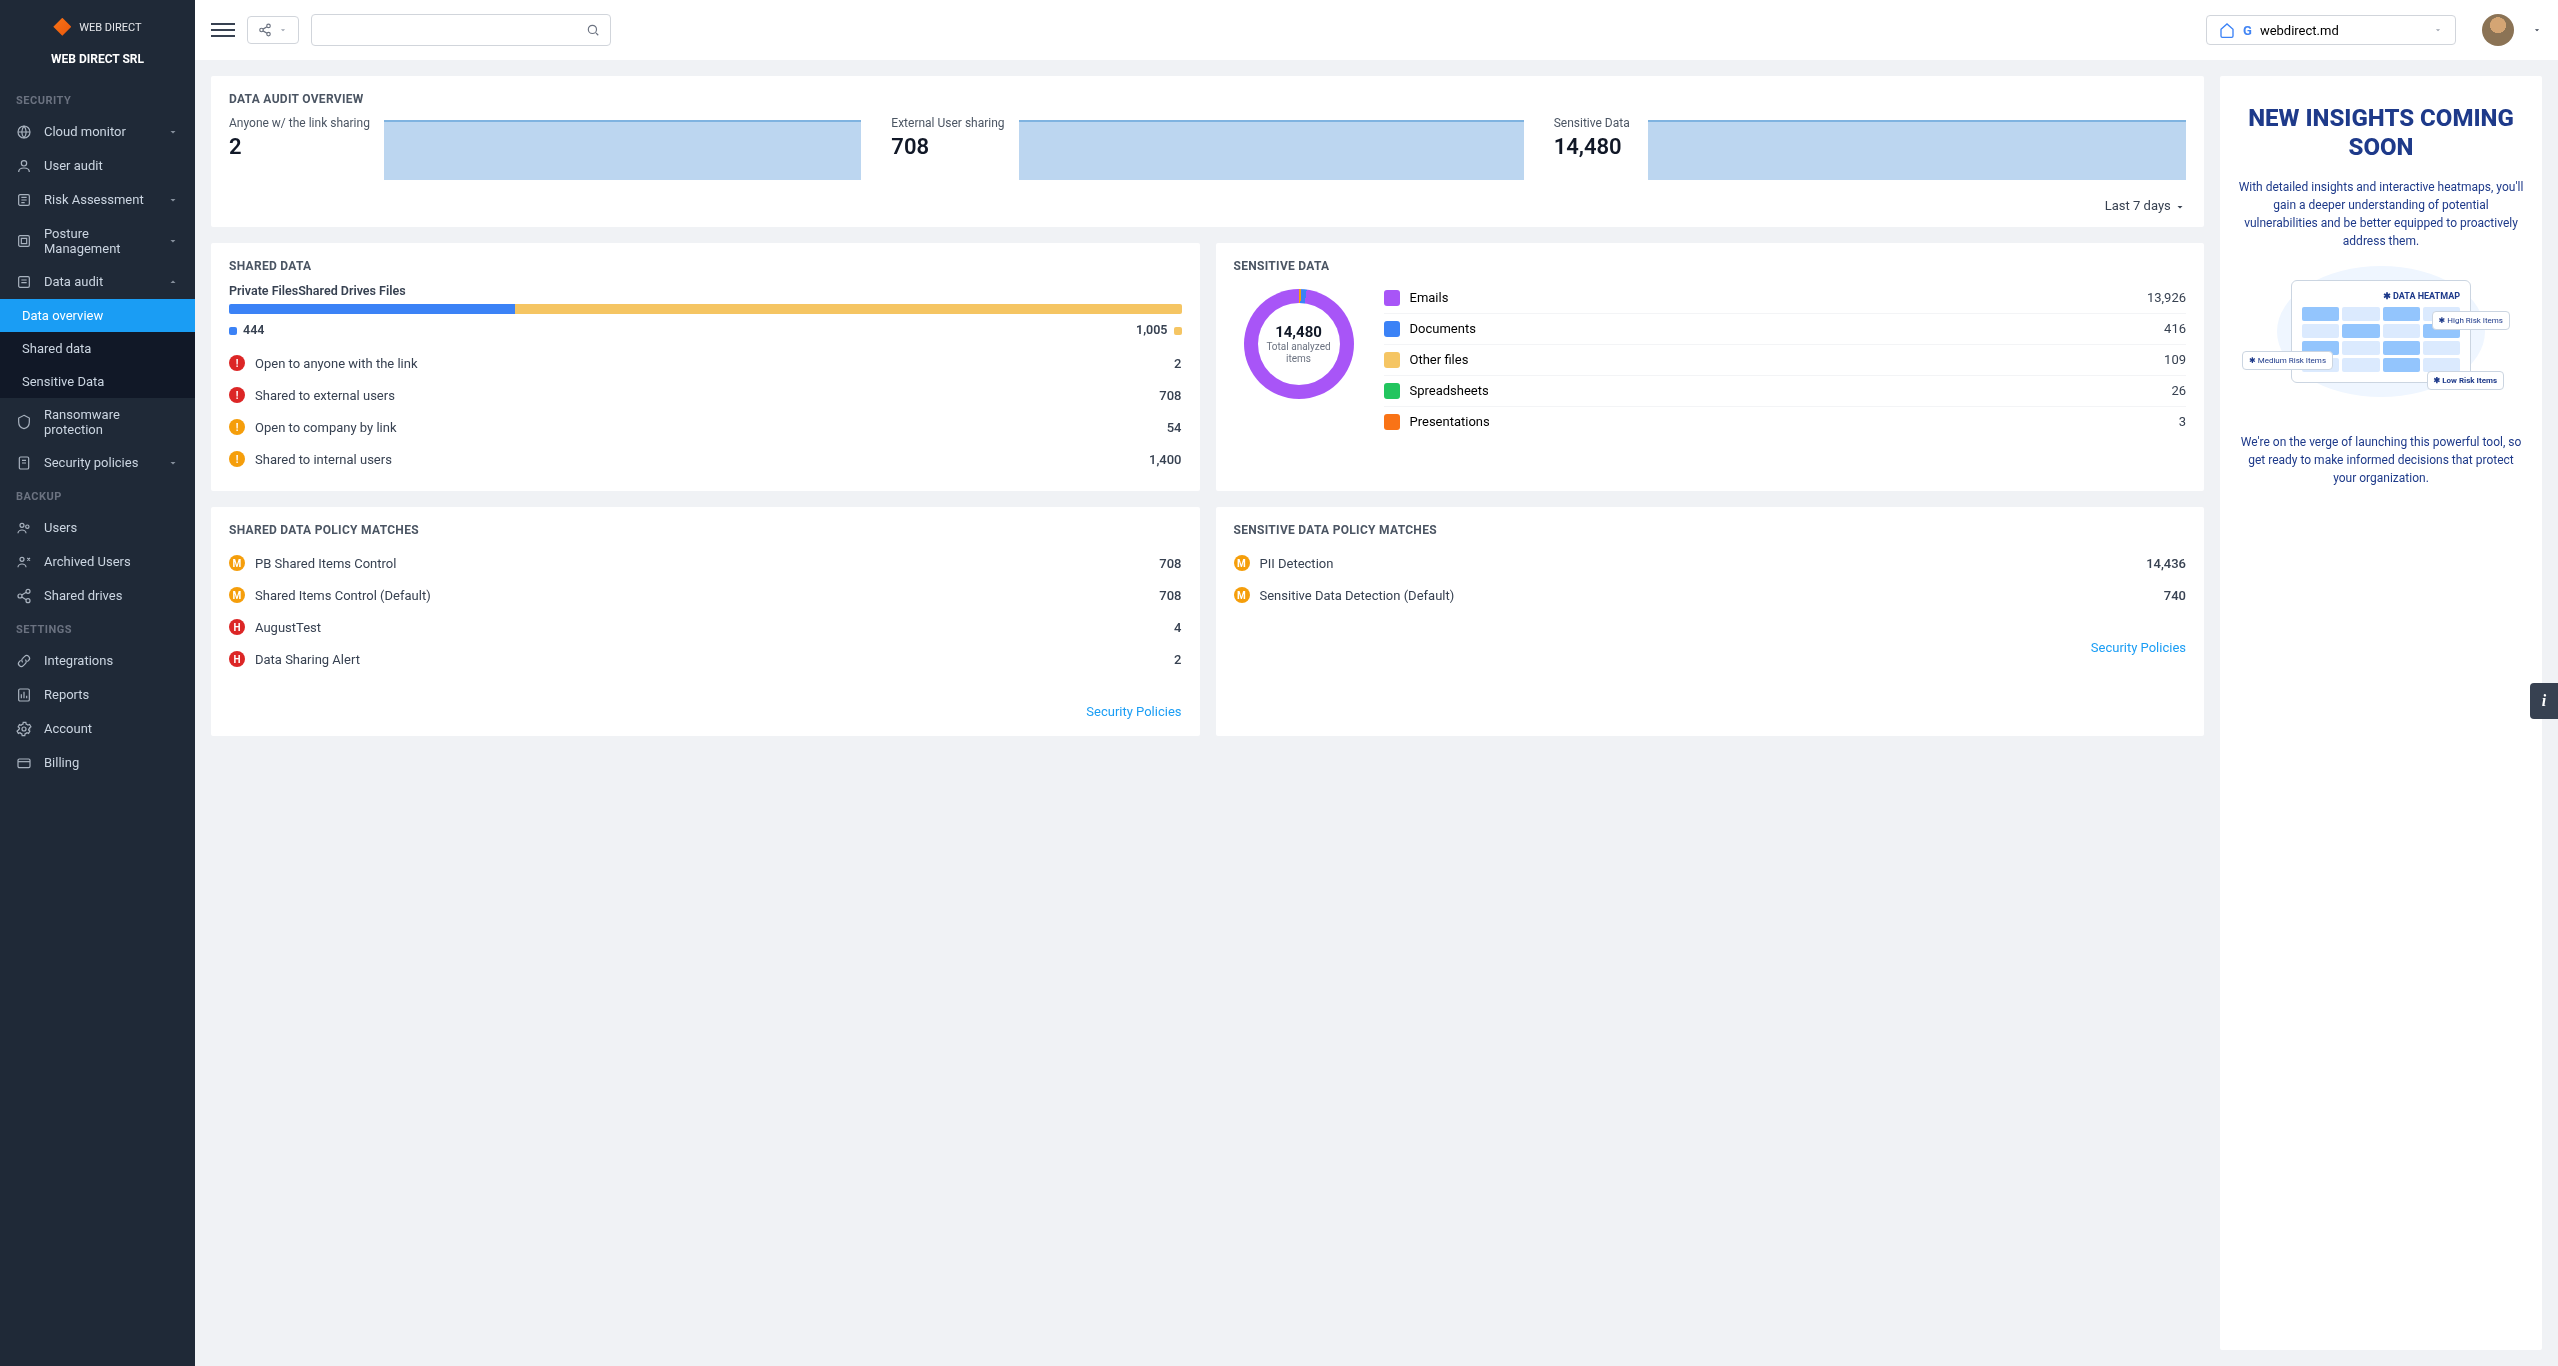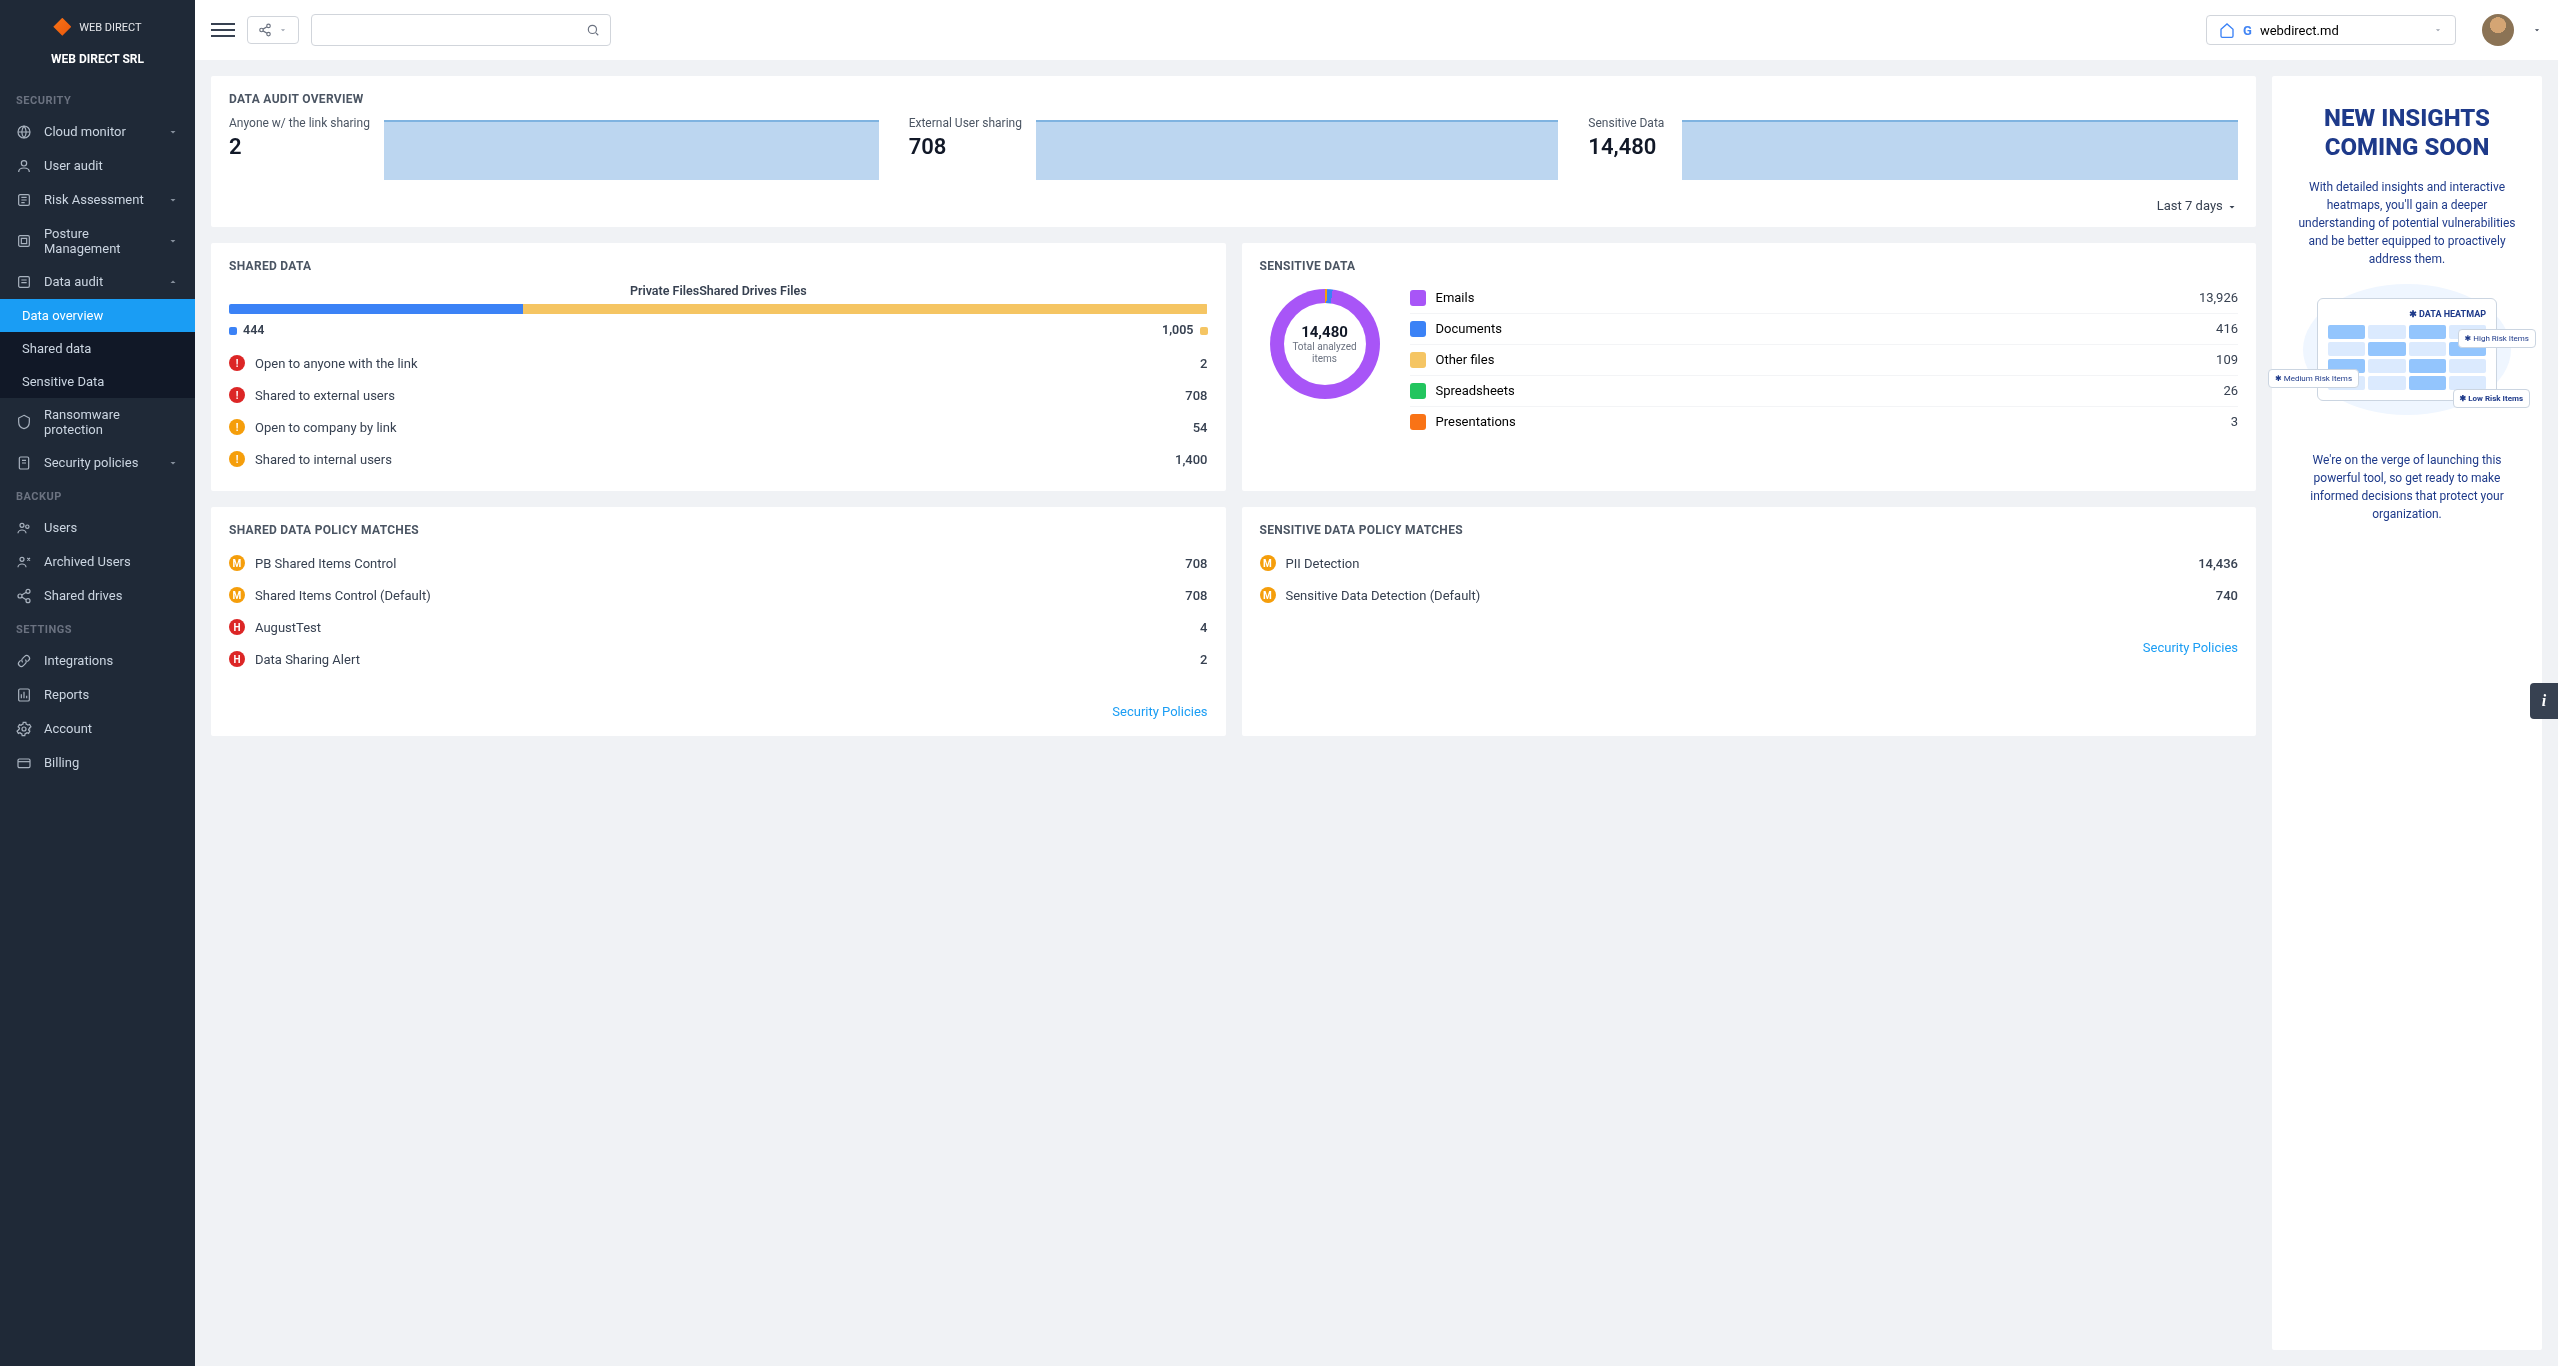--- a/index.html
+++ b/index.html
@@ -27,42 +27,42 @@
 .share-btn { border:1px solid #d1d5db; border-radius:4px; padding:6px 10px; font-size:13px; display:flex; align-items:center; gap:6px; cursor:pointer;}
 .search-box { border:1px solid #d1d5db; border-radius:4px; width:300px; height:32px; display:flex; align-items:center; padding:0 10px; }
 .search-box input { border:none; outline:none; flex:1; font-size:13px; }
 .domain-box { margin-left:auto; border:1px solid #d1d5db; border-radius:4px; padding:6px 12px; font-size:13px; display:flex; align-items:center; gap:8px; cursor:pointer; min-width:250px;}
 .avatar { width:32px; height:32px; border-radius:50%; background:#6b7280; margin-left:14px; background-image: radial-gradient(circle at 50% 35%, #d4a574 30%, #8b7355 31%); position:relative; cursor:pointer;}
 .avatar-caret { margin-left:6px; color:#374151; cursor:pointer;}
 
 
 .content { flex:1; overflow-y:auto; padding:16px; display:flex; gap:16px; }
 .left-col { flex:1; display:flex; flex-direction:column; gap:16px; min-width:0;}
-.right-col { width:270px; flex-shrink:0; }
+.right-col { width:322px; flex-shrink:0; }
 
 .card { background:#fff; border-radius:2px; }
 .card-header { padding:16px 18px 10px; font-size:12px; font-weight:700; color:#4b5563; letter-spacing:.3px;}
 .card-body { padding: 0 18px 16px; }
 
 
 .overview-row { display:flex; gap:30px; padding:0 18px 12px; }
 .overview-item { flex:1; }
 .ov-label { font-size:12px; color:#4b5563; line-height:1.3; }
 .ov-value { font-size:22px; font-weight:600; color:#111827; margin-top:2px;}
 .ov-bar { height:60px; background:#bcd6f0; border-top:2px solid #7fb3e0; margin-top:4px;}
 .overview-item.with-bar { display:flex; gap:14px; }
 .ov-bar-side { flex:1; }
 .timerange { text-align:right; padding:6px 18px 14px; font-size:13px; color:#374151; cursor:pointer;}
 
 
 .row-2 { display:flex; gap:16px; }
 .row-2 > .card { flex:1; min-width:0;}
 
 
-.sd-legend { display:flex; justify-content:center; font-size:12.5px; color:#374151; font-weight:600; padding-bottom:6px;}
+.sd-legend { display:flex; justify-content:flex-start; font-size:12.5px; color:#374151; font-weight:600; padding-bottom:6px;}
 .sd-bar { display:flex; height:10px; border-radius:2px; overflow:hidden; margin-bottom:8px;}
 .sd-bar-a { background:#3b82f6; width:30%; }
 .sd-bar-b { background:#f5c563; width:70%; }
 .sd-counts { display:flex; justify-content:space-between; font-size:12.5px; color:#374151; font-weight:600; margin-bottom:10px;}
 .sd-dot { display:inline-block; width:8px; height:8px; border-radius:2px; margin-right:6px; vertical-align:middle;}
 .list-row { display:flex; align-items:center; padding:8px 0; font-size:13px; color:#374151;}
 .list-row .badge { width:16px; height:16px; border-radius:50%; margin-right:10px; display:inline-flex; align-items:center; justify-content:center; font-size:10px; font-weight:700; color:#fff; flex-shrink:0;}
 .badge-red { background:#dc2626; }
 .badge-orange { background:#f59e0b; }
 .list-row .val { margin-left:auto; font-weight:500;}

